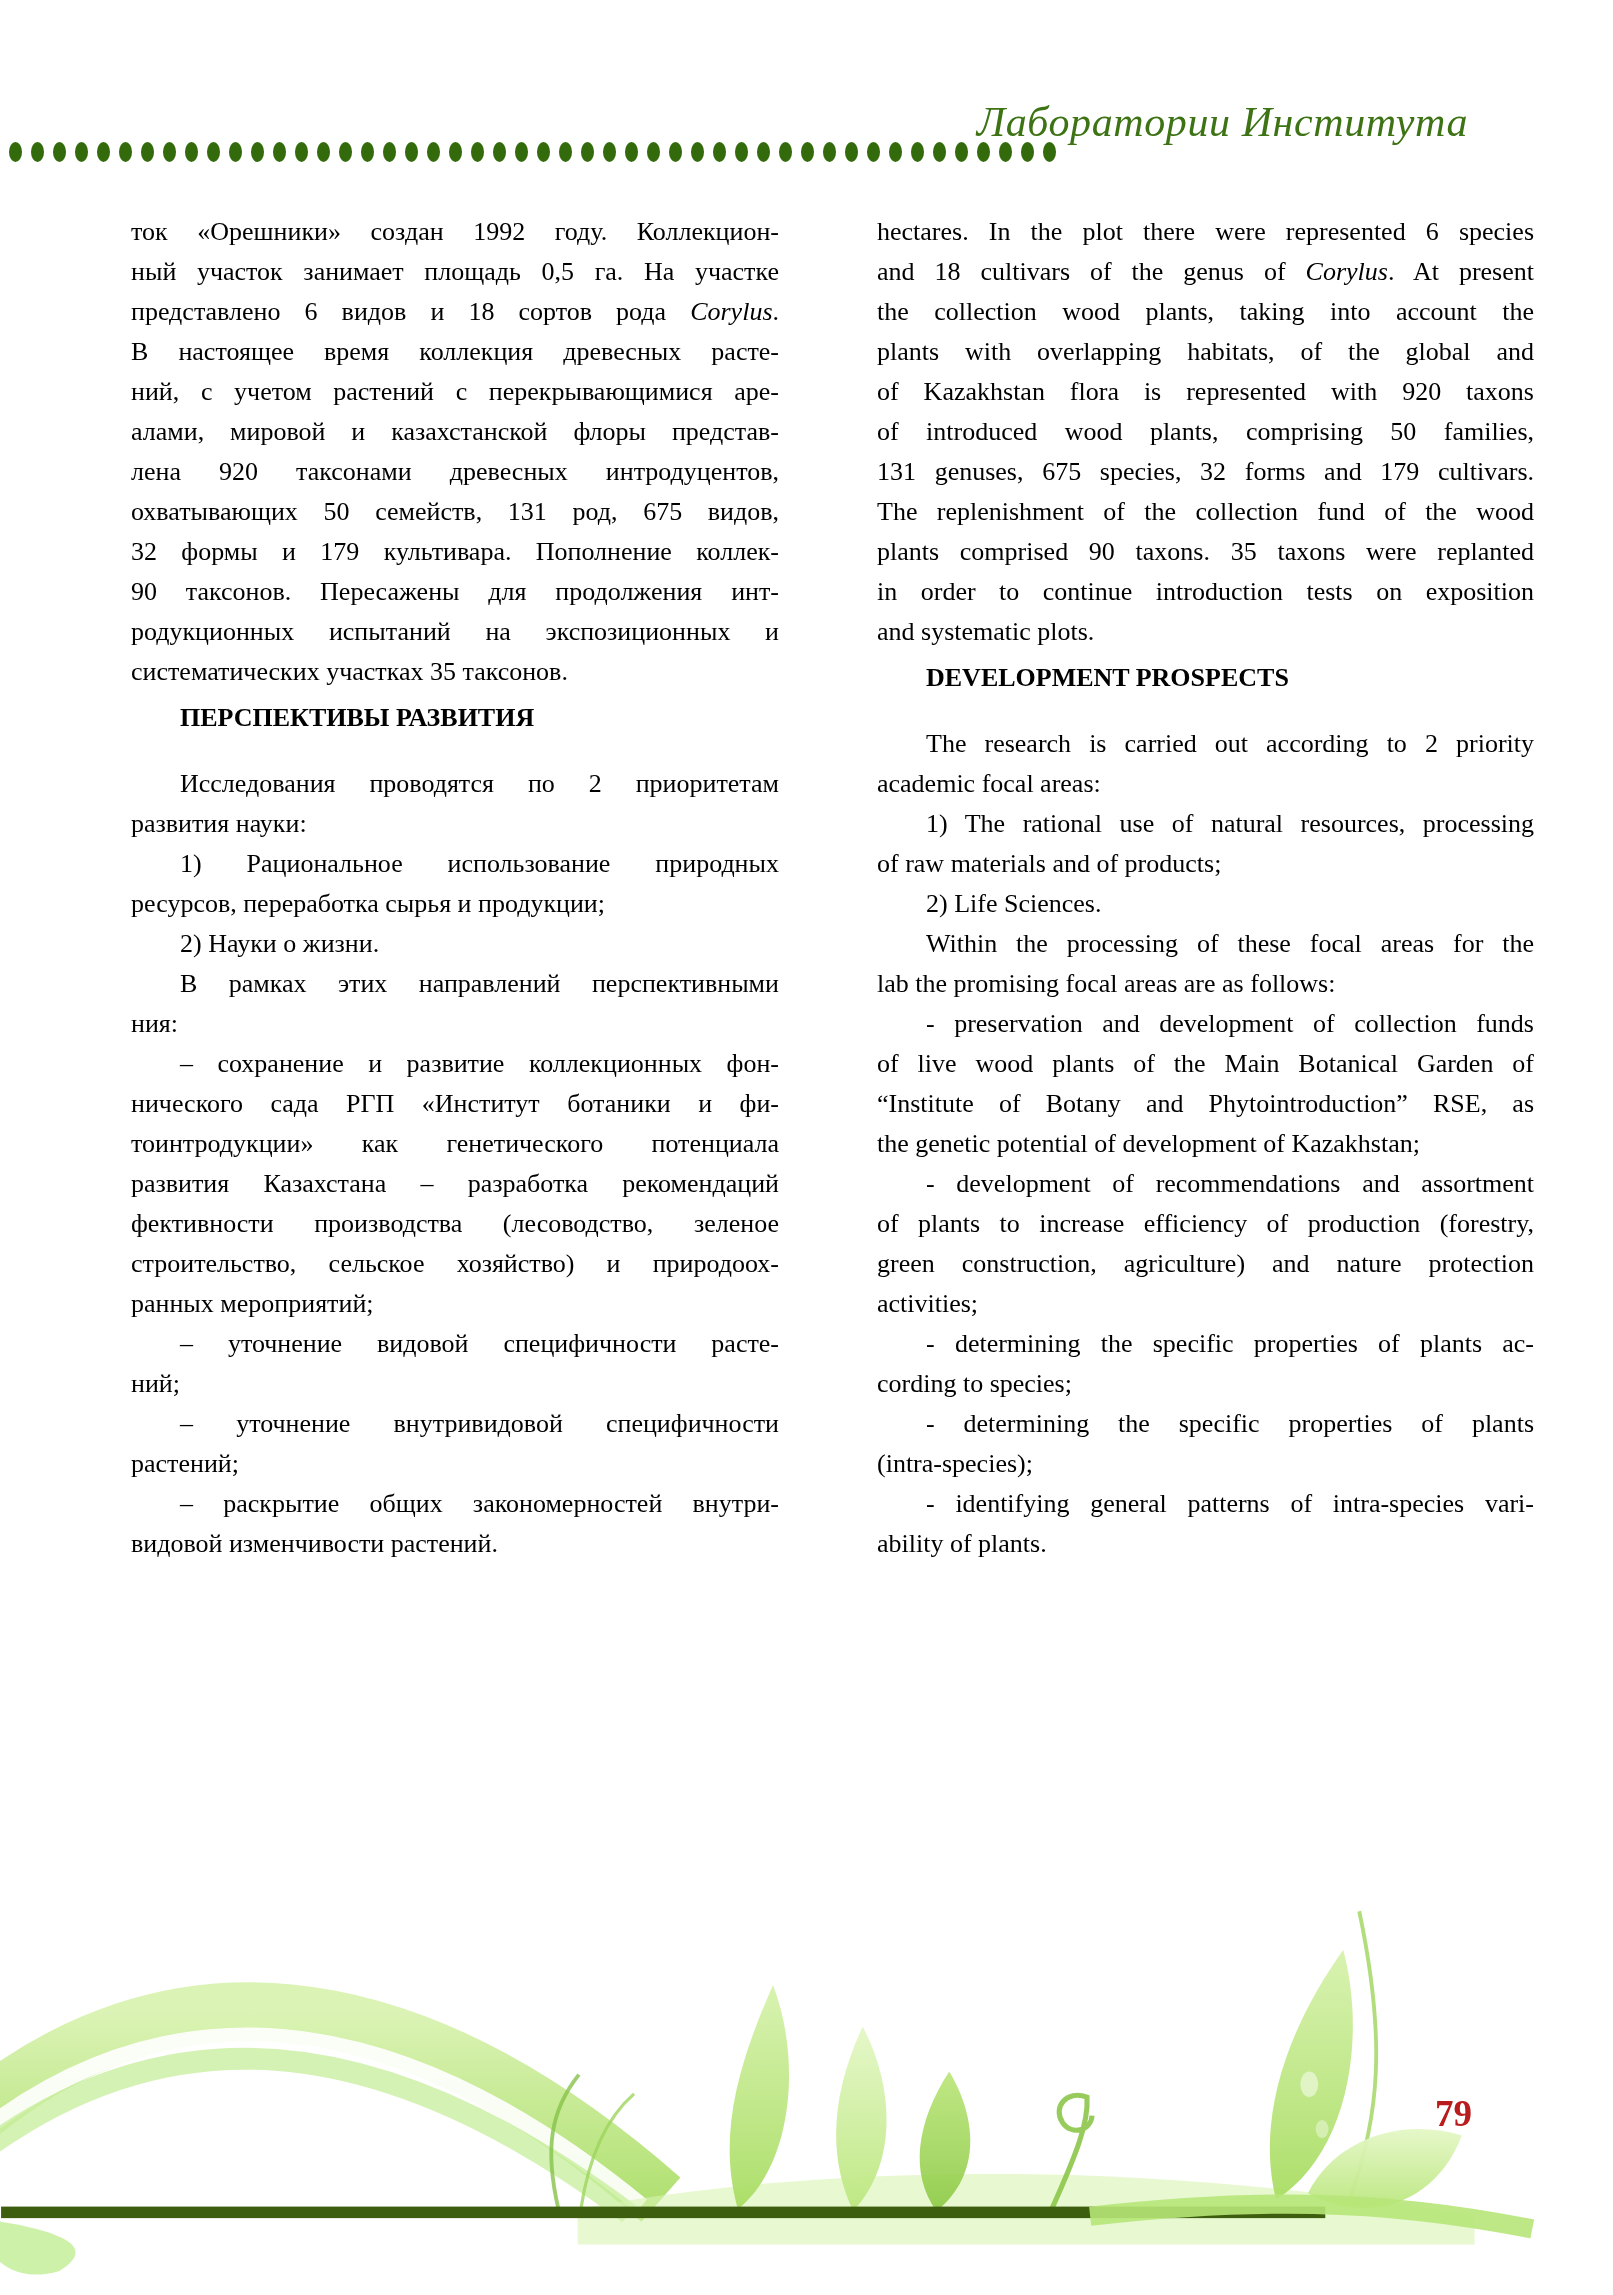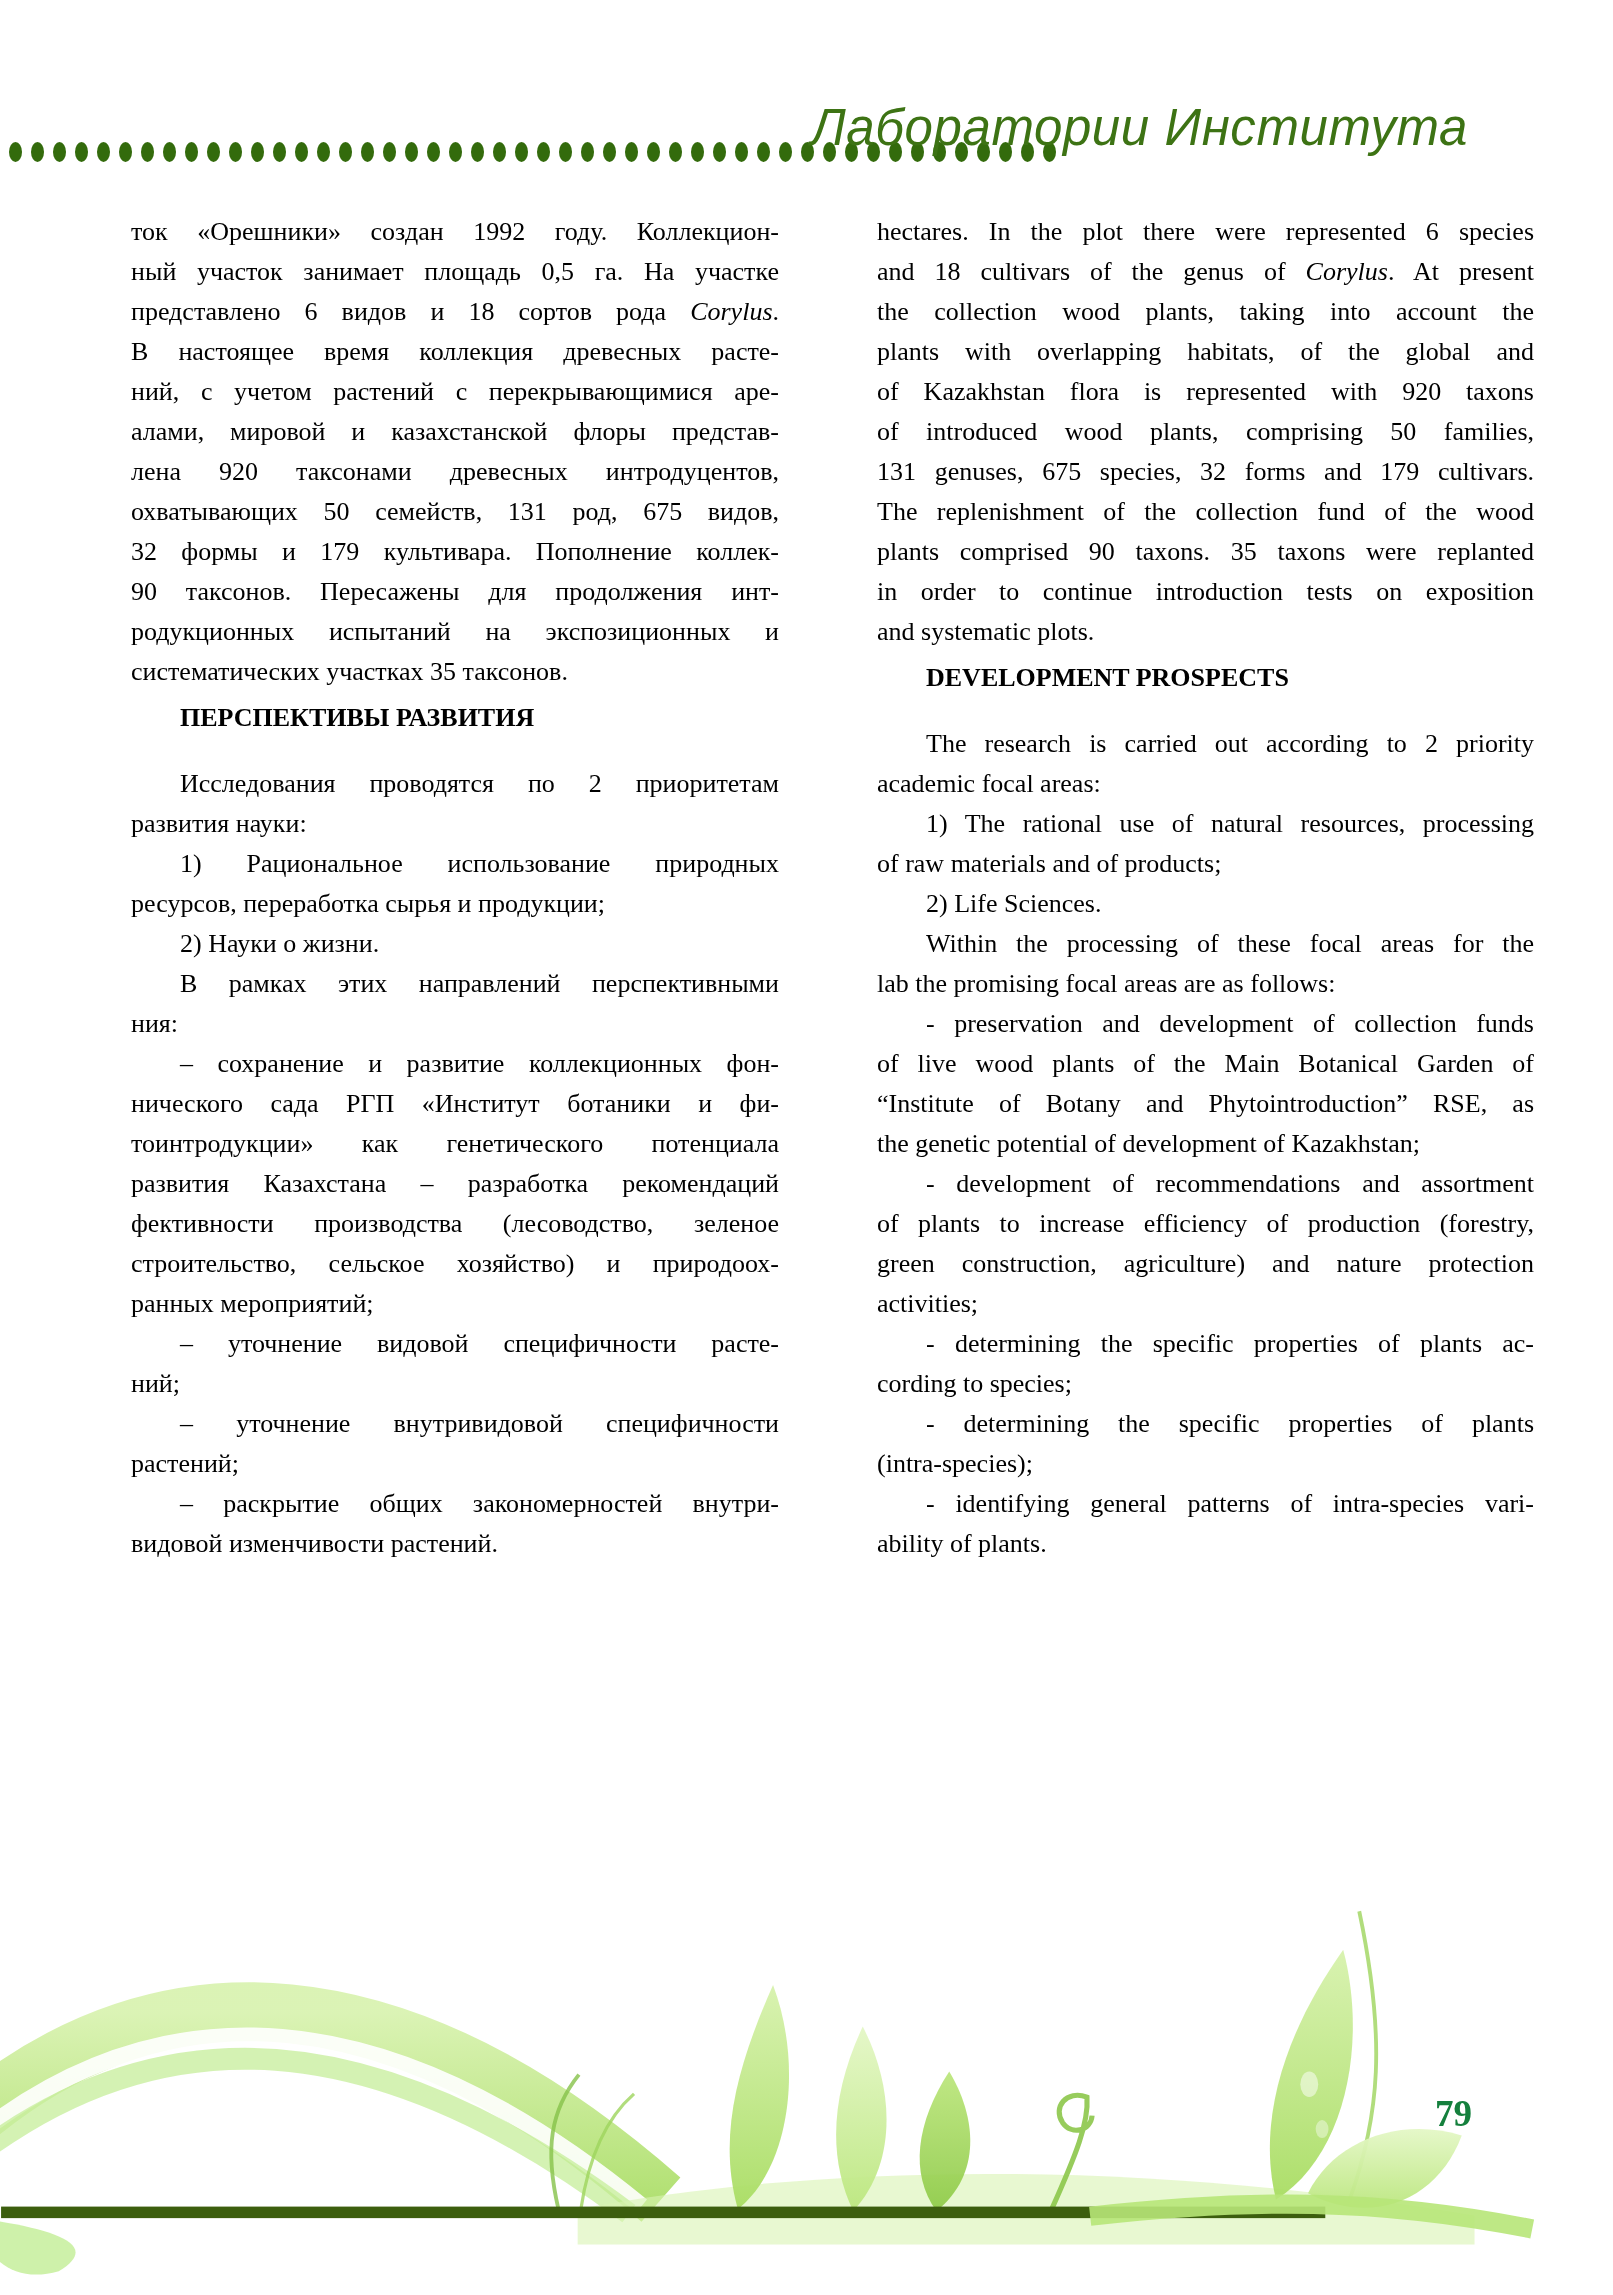--- a/index.html
+++ b/index.html
@@ -6,40 +6,40 @@
   .page {
     position:relative; width:1614px; height:2295px; background:#ffffff;
     overflow:hidden; font-family:"Liberation Serif", serif; color:#000;
     margin:0 auto;
   }
   
   .dots-row { position:absolute; left:9px; top:142px; display:flex; gap:9px; }
   .dot { width:13px; height:20px; border-radius:50%; background:#336b0c; flex:0 0 auto; }
   .script-title {
     position:absolute; top:97px; right:146px;
-    font-family:Liberation Sans, sans-serif; font-style:italic;
-    font-size:51px; line-height:1.2; color:#3d7314; letter-spacing:0.6px;
+    font-family:Liberation Serif, serif; font-style:italic;
+    font-size:42px; line-height:1.2; color:#3d7314; letter-spacing:0.6px;
     white-space:nowrap;
   }
   
   .col { position:absolute; top:212px; }
   .col-left  { left:131px;  width:648px; }
   .col-right { left:833px; width:657px;margin-left:44px; }
   .line {
     font-size:26px; line-height:40px; height:40px; overflow:hidden;
     text-align:justify; text-align-last:justify;
   }
   .line.last { text-align-last:left; }
   .line.indent { text-indent:49px; }
   .block-heading { margin-top:6.4px; margin-bottom:26px; }
   .block-heading .line { font-weight:700; text-align-last:left; }
   
   .page-number {
     position:absolute; left:1435px; top:2092px;
-    font-size:37px; font-weight:700; color:#15803d;
+    font-size:37px; font-weight:700; color:#b91c1c;
   }
   .deco-svg { position:absolute; left:0; top:1860px; width:1614px; height:435px; display:block; }
 </style>
 </head>
 <body>
 
 <div class="page">
 
   <div class="dots-row">
       <span class="dot"></span>

